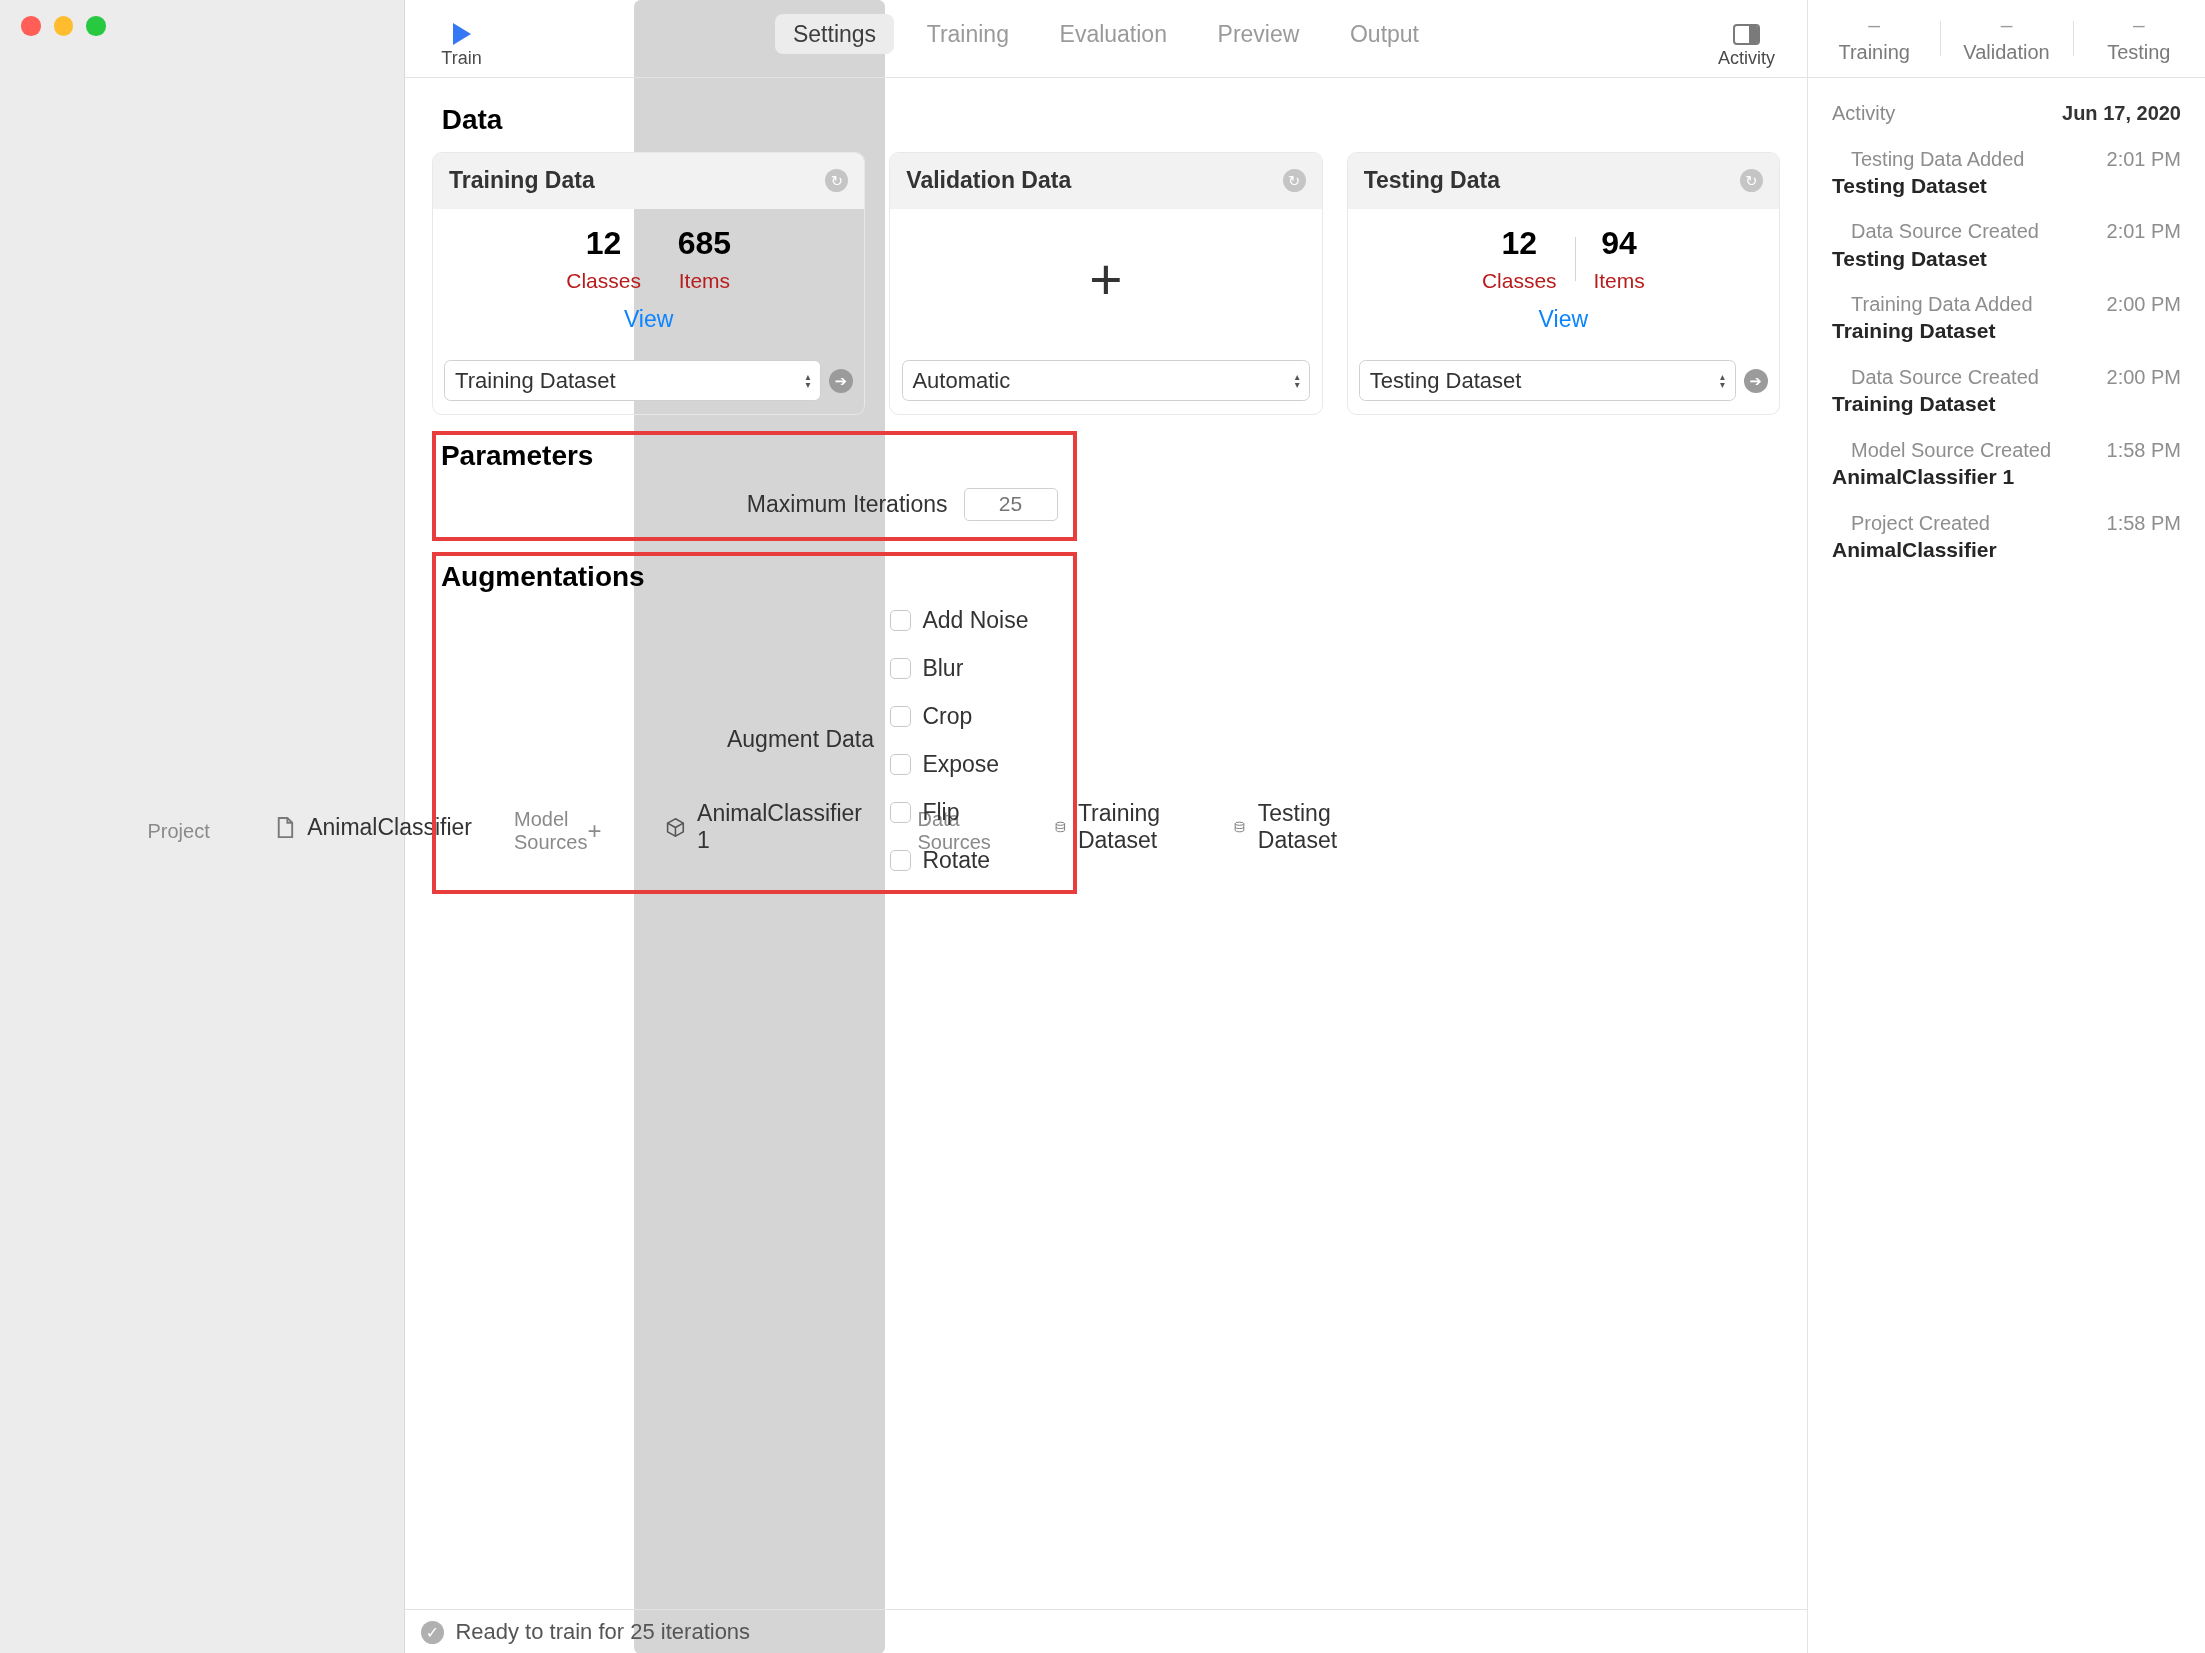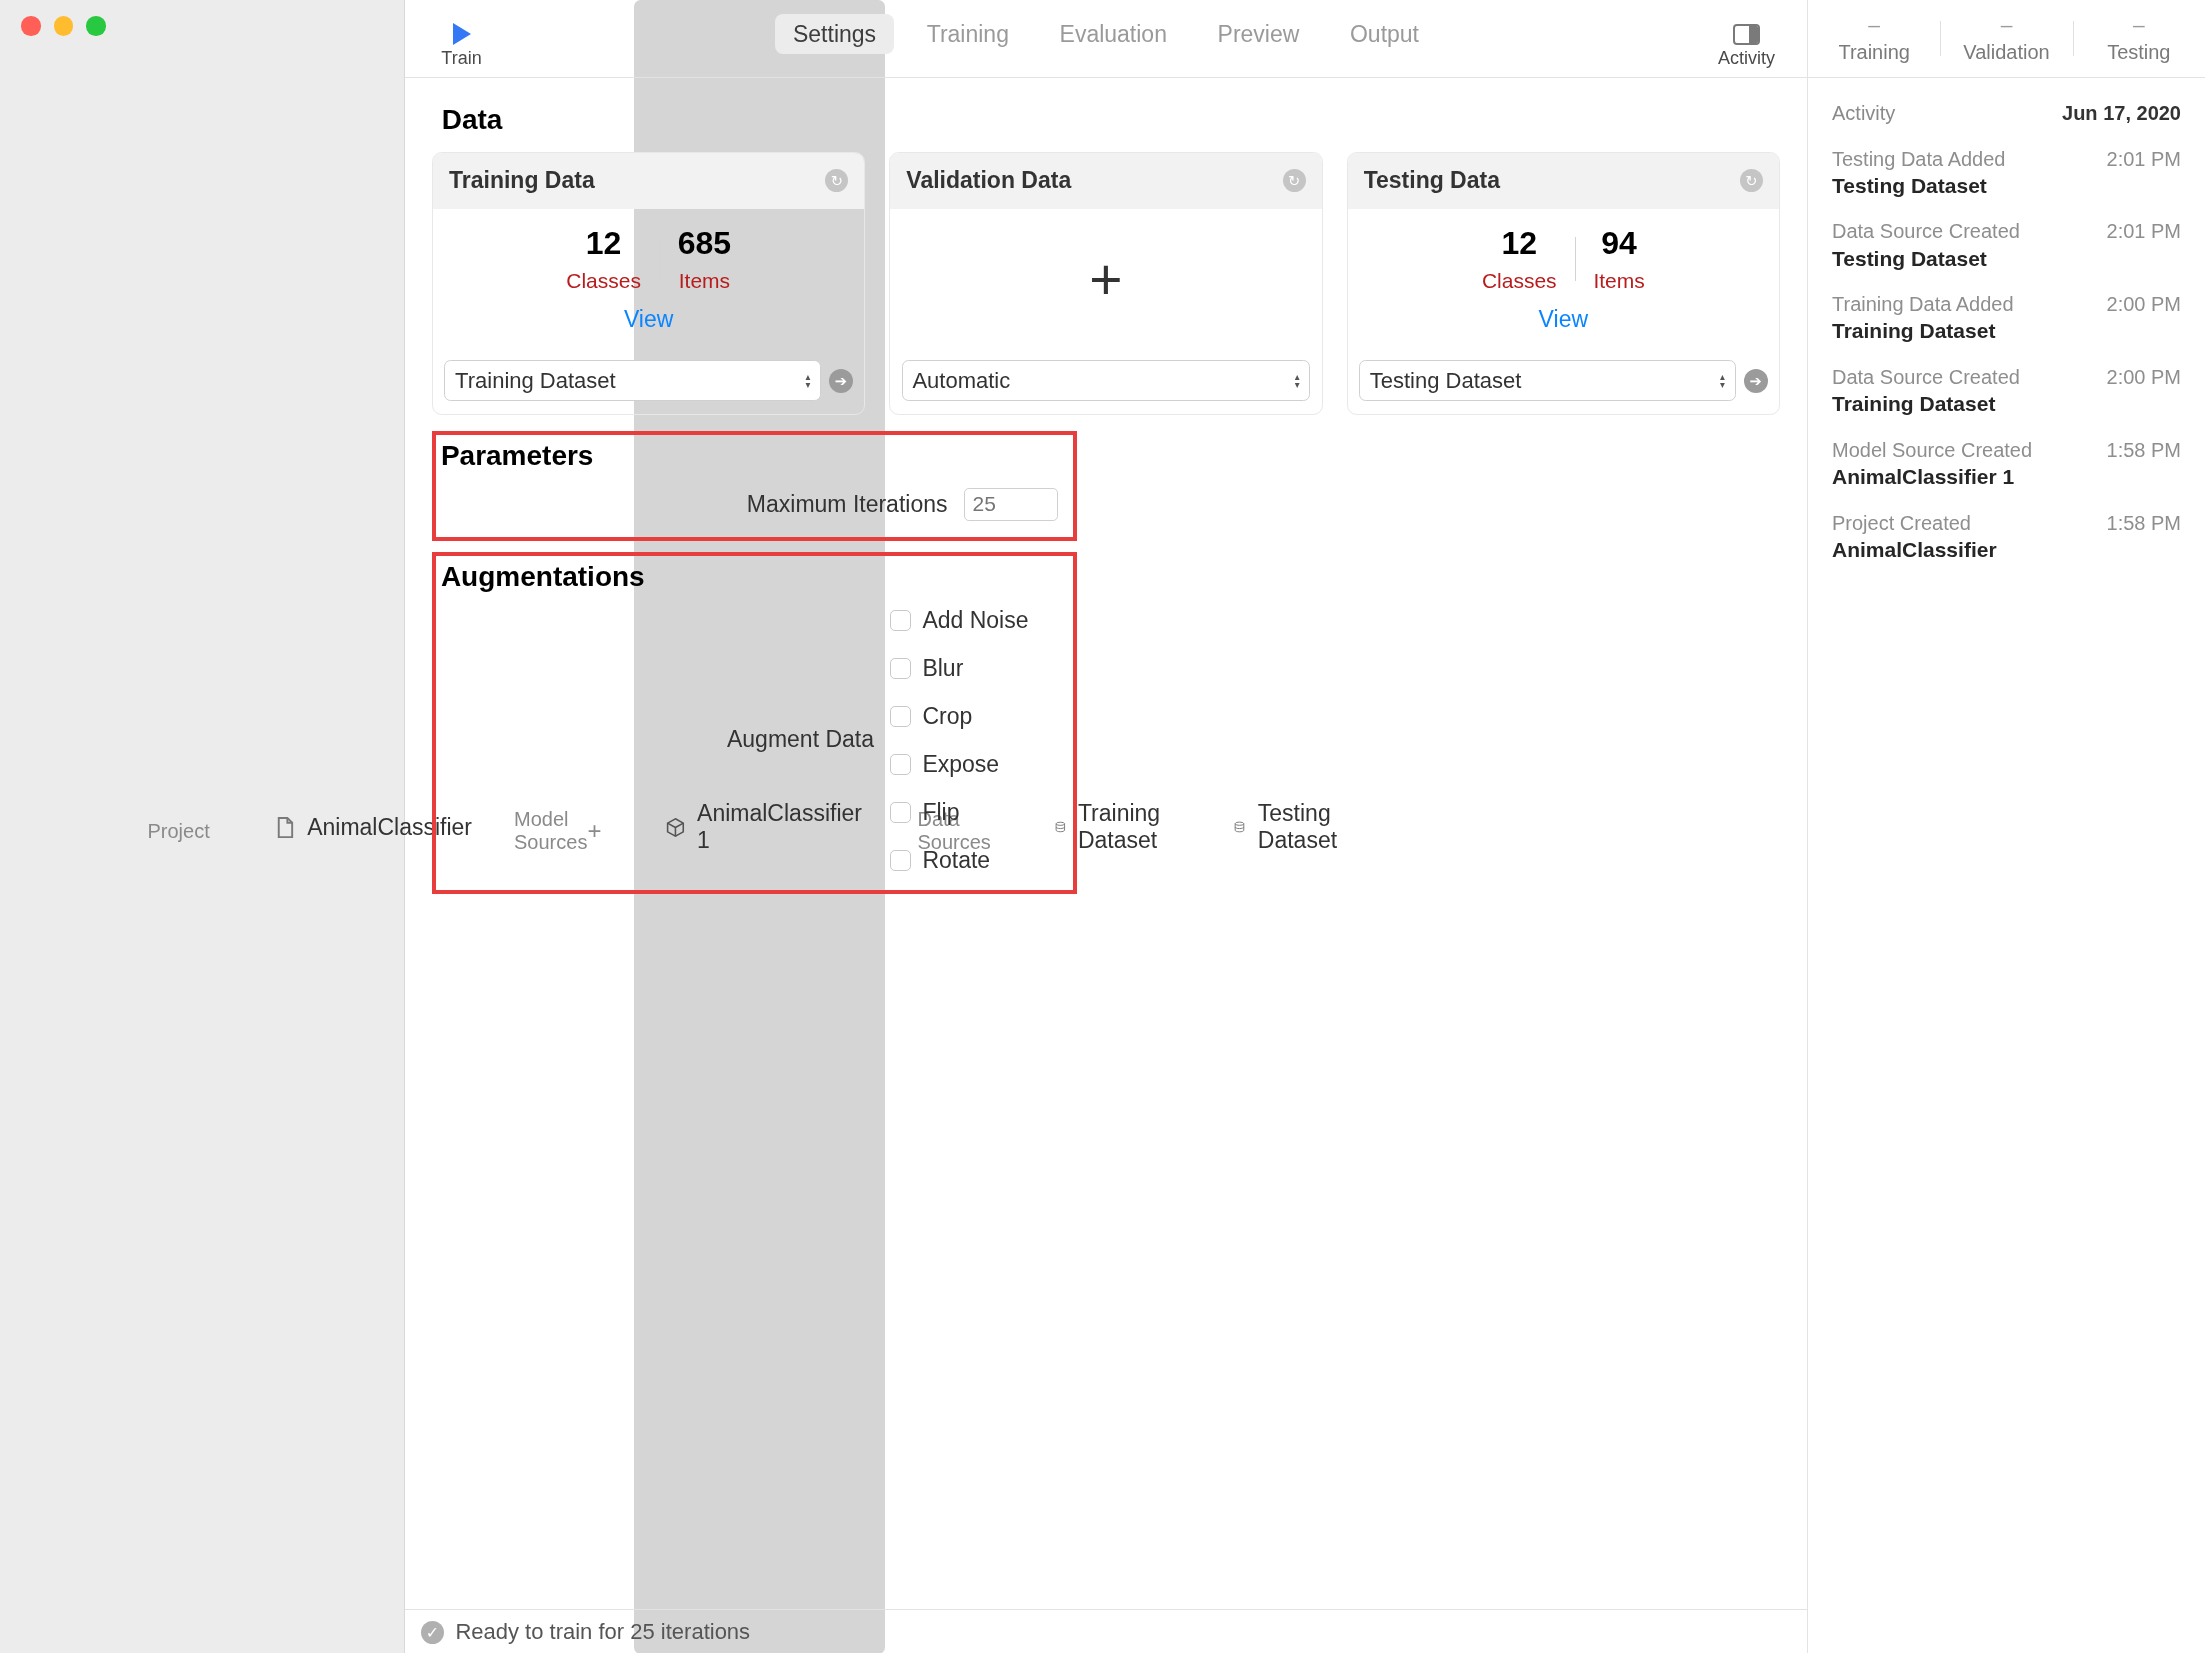--- a/index.html
+++ b/index.html
@@ -41,41 +41,41 @@
 .divider-v { width:0.8px; height:44px; background:#d4d4d4;}
 .view-link { color:#0a84ff; font-size:23px; margin-top:13px;}
 .plus { font-size:57px; color:#333; font-weight:300;}
 .card-footer { padding:11.4px 11.4px 13px; display:flex; align-items:center; gap:8px;}
 .select { flex:1; background:#fff; border:0.8px solid #d0d0d0; border-radius:6.5px; padding:6.5px 9.7px; display:flex; justify-content:space-between; align-items:center; font-size:22px; color:#333;}
 .arrowcirc { width:24px;height:24px;border-radius:50%;background:#9b9b9b;color:#fff;display:flex;align-items:center;justify-content:center;font-size:14.6px;}
 
 .redbox { border:4.9px solid #e73d3d; margin-top:16px; padding-bottom:16px;}
 .param-row { display:flex; align-items:center; justify-content:flex-end; padding:16px 19.5px 0 0; gap:16px; width:641px;}
 .param-row label { font-size:23px; color:#333;}
-.param-row input { width:94px; border:0.8px solid #d0d0d0; border-radius:4.9px; padding:3.2px 8px; font-size:21px; color:#9a9a9a;}
+.param-row input { width:94px; border:0.8px solid #d0d0d0; border-radius:4.9px; padding:3.2px 8px; font-size:21px; color:#9a9a9a;text-align:center;}
 .aug-wrap { width:641px; }
 .aug-row { display:flex; padding:11.4px 0 0;align-items:center; }
 .aug-label { width:454px; text-align:right; font-size:23px; color:#333; padding-right:16px;}
 .aug-list { display:flex; flex-direction:column; gap:21px; padding-top:3.2px;}
 .chk { display:flex; align-items:center; gap:11.4px; font-size:23px; color:#333;}
 .chk .box { width:21px;height:21px;border:1.6px solid #c8c8c8;border-radius:4.9px;}
 
 .statusbar { height:45px; border-top:0.8px solid #e3e3e3; display:flex; align-items:center; padding:0 16px; gap:11.4px; font-size:22px; color:#555;}
 .status-icon{width:23px;height:23px;border-radius:50%;background:#b0b0b0;color:#fff;display:flex;align-items:center;justify-content:center;font-size:16px;}
 
 .rightpanel { width:397px; display:flex; flex-direction:column;}
 .metrics { display:flex; border-bottom:0.8px solid #e3e3e3; height:78px;}
 .metric { flex:1; display:flex; flex-direction:column; align-items:center; justify-content:center; gap:3.2px; position:relative;}
 .metric + .metric::before { content:""; position:absolute; left:0; top:21px; bottom:21px; width:0.8px; background:#e0e0e0;}
 .metric .dash { color:#9a9a9a; font-size:21px;}
 .metric .mlab { color:#7a7a7a; font-size:20px;}
 .activity-head { display:flex; justify-content:space-between; padding:24px 24px 14.6px; color:#8a8a8a; font-size:20px;}
 .activity-head .date { color:#333; font-weight:600;}
 .act-item { padding:8px 24px 14.6px;}
-.act-item .t { display:flex; justify-content:space-between; font-size:20px; color:#8e8e8e;}
+.act-item .t { display:flex; justify-content:space-between; font-size:20px; color:#8e8e8e;margin-left:19px;}
 .act-item .d { font-size:21px; color:#262626; font-weight:600; margin-top:3.2px;}
 
 .updn { display:inline-flex; flex-direction:column; font-size:9.7px; line-height:8px; color:#555;}
 
 svg.ic { width:23px; height:23px; }
 </style>
 </head>
 <body>
 
 <div class="sidebar">

